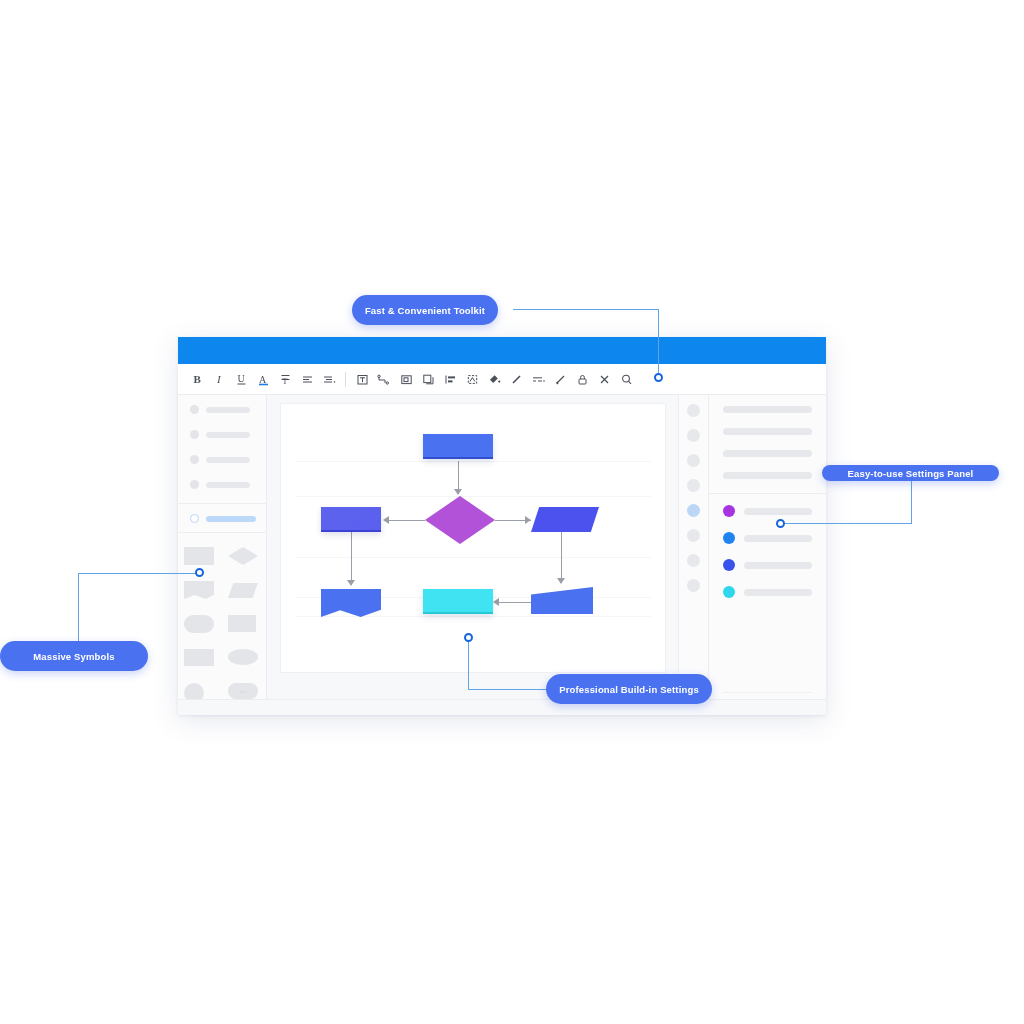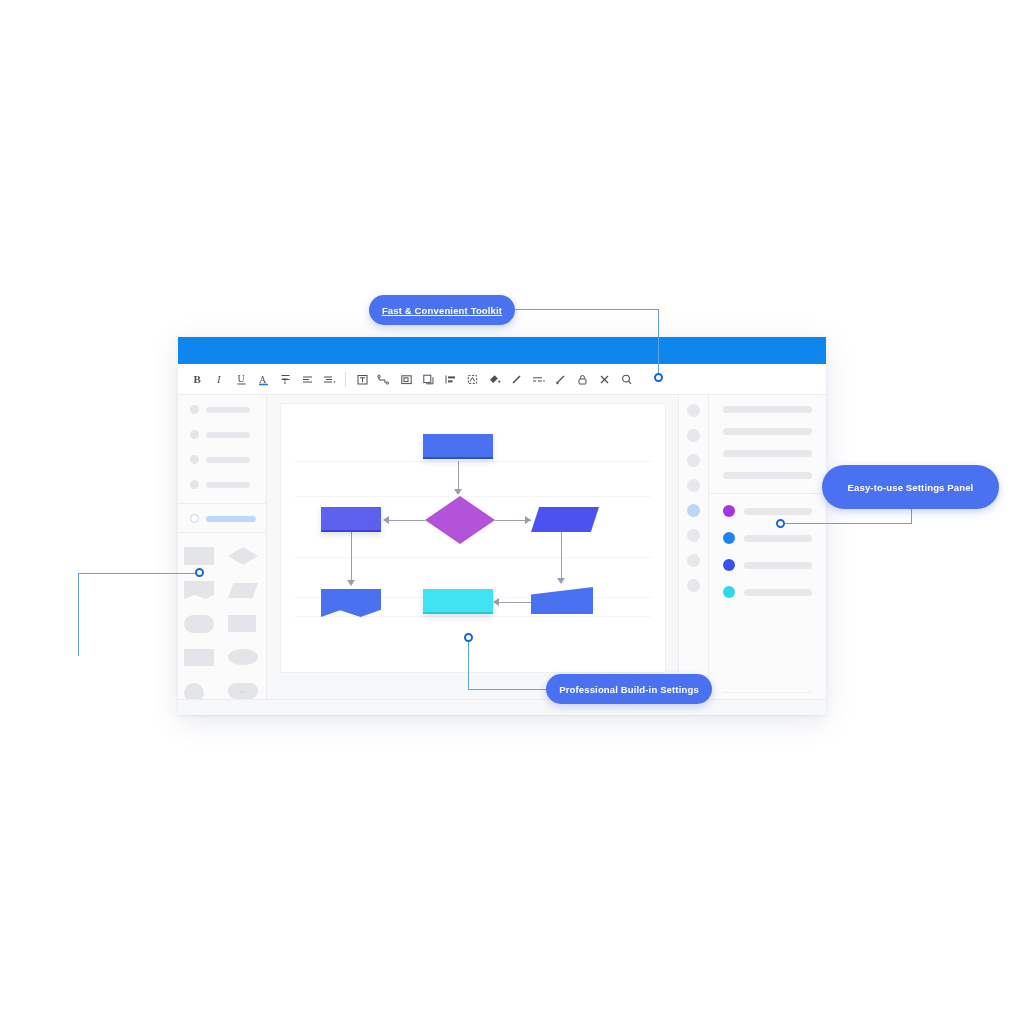--- a/index.html
+++ b/index.html
@@ -581,26 +581,29 @@
     </div>
 
     <div class="statusbar"></div>
   </div>
 
   <div class="anchor" style="left:654px; top:373px;"></div>
   <div class="anchor" style="left:776px; top:519px;"></div>
   <div class="anchor" style="left:195px; top:568px;"></div>
   <div class="anchor" style="left:464px; top:633px;"></div>
 
-  <div class="callout" style="left:369px; top:295px; width:146px; height:30px; background:#4a72f0;text-decoration:underline;">
+  <div class="callout" style="left:352px; top:295px; width:146px; height:30px; background:#4a72f0;">
     <span>Fast &amp; Convenient Toolkit</span>
   </div>
 
-  <div class="callout" style="left:822px; top:465px; width:177px; height:44px; background:#4a72f0;">
+  <div class="callout" style="left:822px; top:465px; width:177px; height:16px; background:#4a72f0;">
     <span>Easy-to-use Settings Panel</span>
   </div>
 
+  <div class="callout" style="left:0px; top:641px; width:148px; height:30px; background:#4a72f0;">
+    <span>Massive Symbols</span>
+  </div>
 
   <div class="callout" style="left:546px; top:674px; width:166px; height:30px; background:#4a72f0;">
     <span>Professional Build-in Settings</span>
   </div>
 
 </div>
 
 </body></html>

